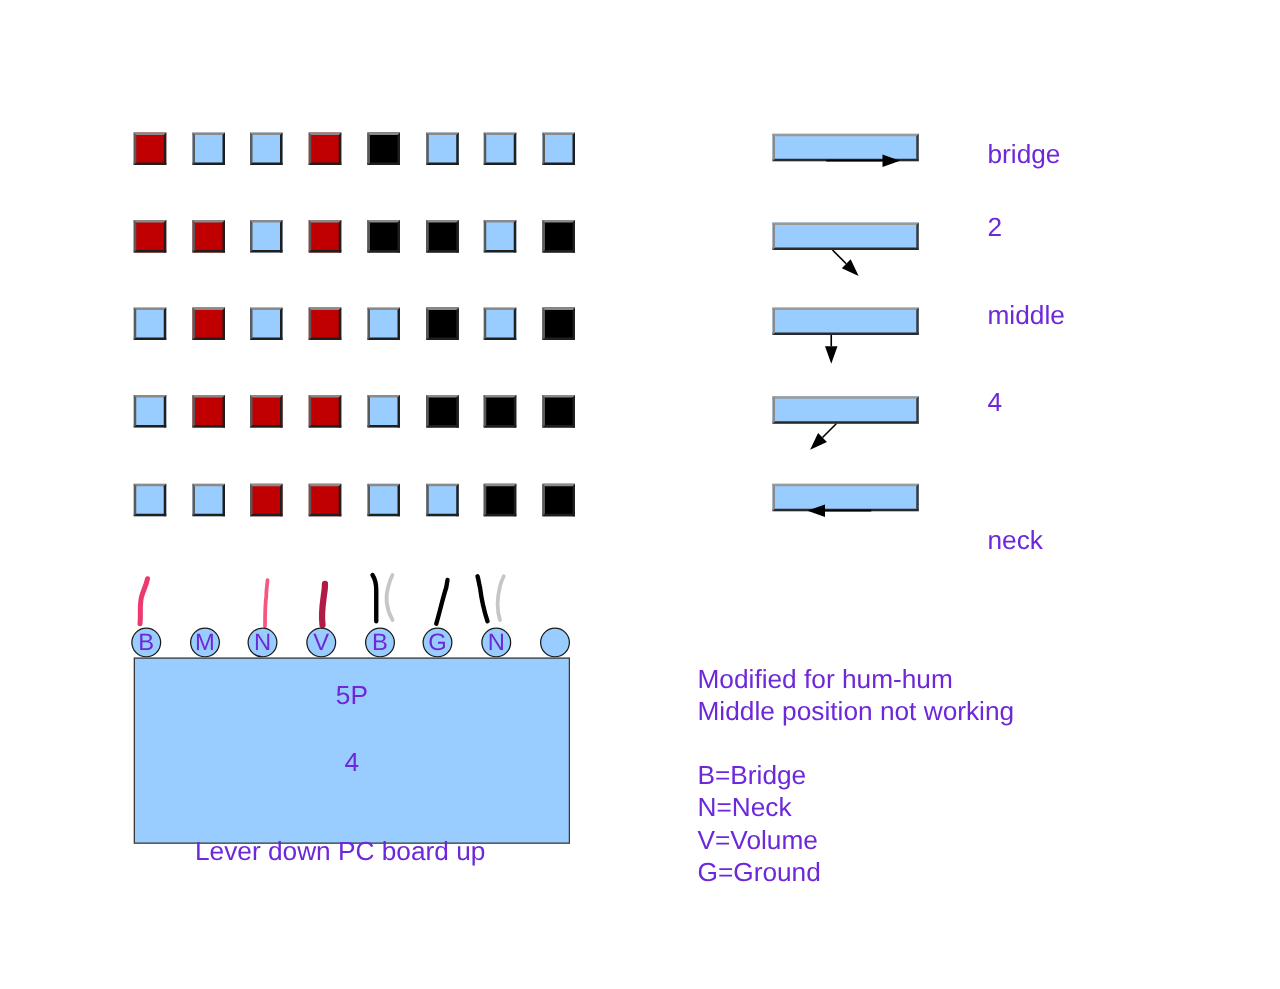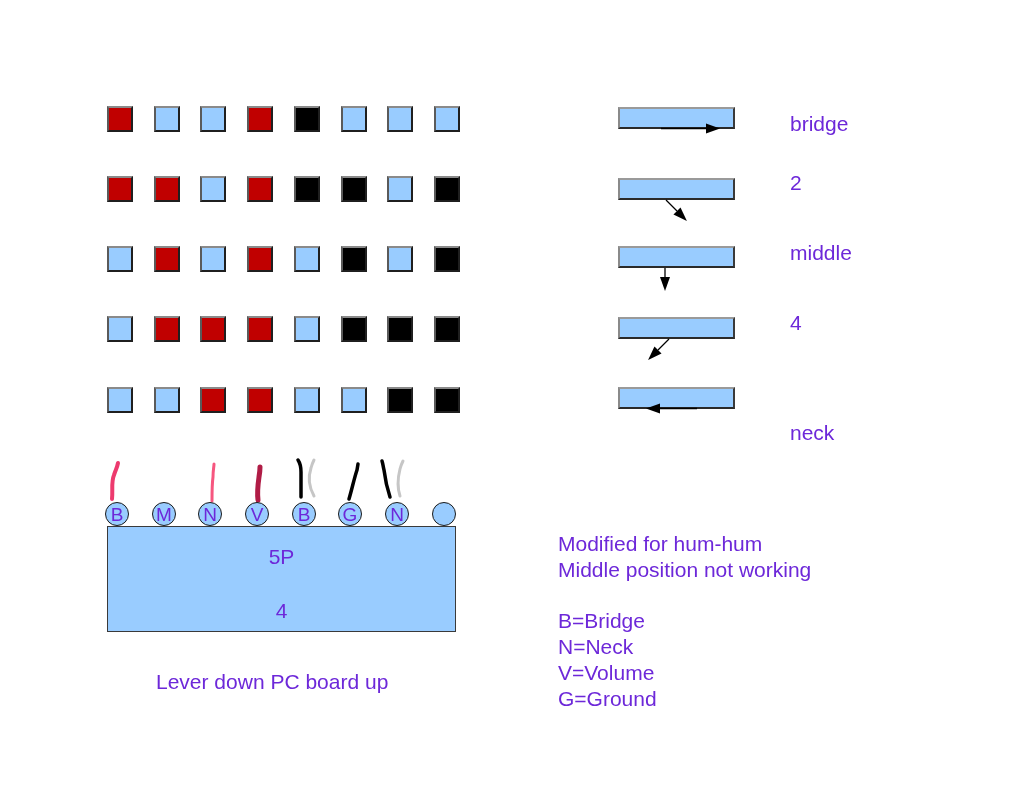--- a/index.html
+++ b/index.html
@@ -17,21 +17,21 @@
     border:2px solid;border-color:#9a9a9a #3a3a3a #2a2a2a #8a8a8a;
   }
   .pos-label{position:absolute;left:790px;font-size:21px;line-height:21px;white-space:nowrap;}
   .term{
     position:absolute;top:502px;width:24px;height:24px;border-radius:50%;
     box-sizing:border-box;border:1.5px solid #1a1a1a;
     display:flex;align-items:center;justify-content:center;
     font-size:19px;line-height:19px;
   }
   .board{
-    position:absolute;left:107px;top:526px;width:349px;height:106px;
+    position:absolute;left:107px;top:526px;width:349px;height:149px;
     box-sizing:border-box;border:1.5px solid #3a3a3a;
   }
   .board-label{position:absolute;left:0;right:0;text-align:center;font-size:21px;line-height:21px;}
   .board-label.top{top:19px;}
   .board-label.bottom{top:73px;}
   .caption{position:absolute;left:140px;top:671px;font-size:21px;line-height:22px;white-space:nowrap;margin-left:16px;}
   .notes{position:absolute;left:558px;top:531px;font-size:21px;line-height:26px;}
   .legend{position:absolute;left:558px;top:608px;font-size:21px;line-height:26px;}
   svg{position:absolute;left:0;top:0;pointer-events:none;}
 </style>

